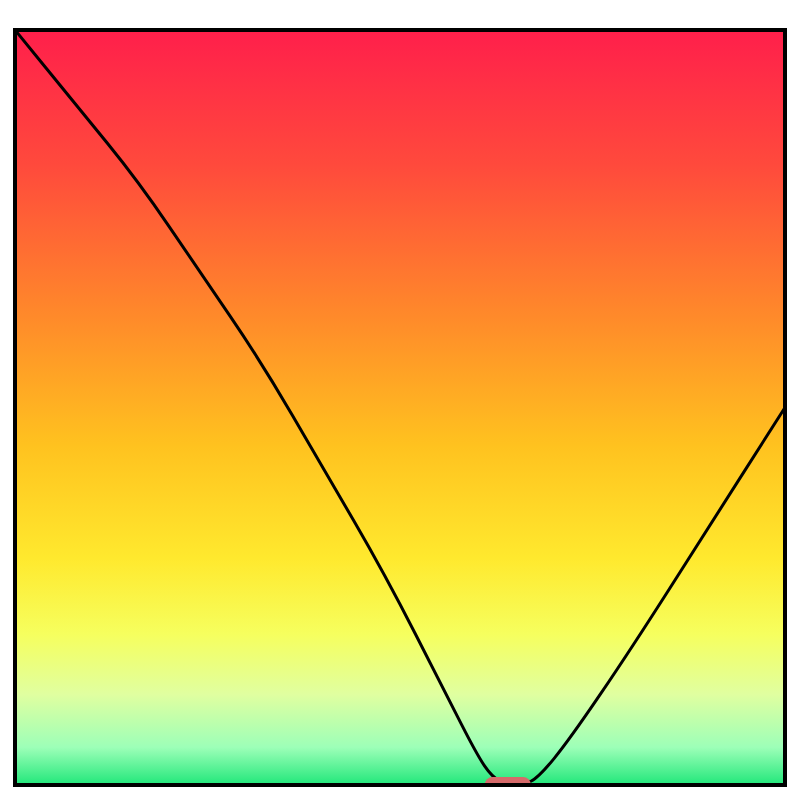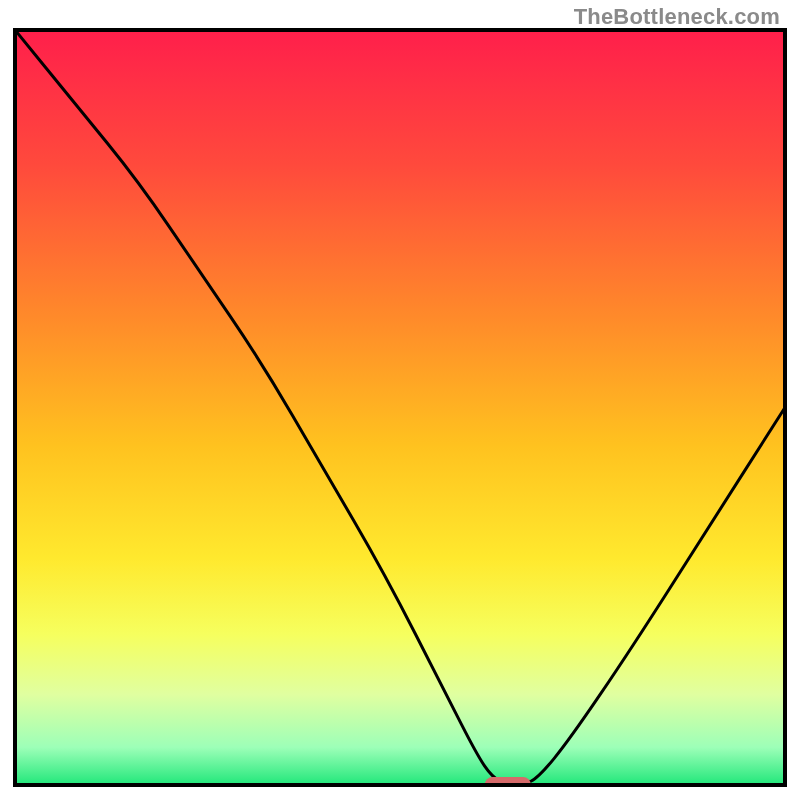--- a/index.html
+++ b/index.html
@@ -4,21 +4,20 @@
 <style>
   html, body { margin:0; padding:0; width:800px; height:800px; background:#fff; }
   .stage { position:relative; width:800px; height:800px; }
   svg.plot { position:absolute; left:0; top:0; }
   .watermark { position:absolute; top:4px; right:20px; font:700 22px Arial, Helvetica, sans-serif; color:#8a8a8a; letter-spacing:0.2px; }
 </style>
 </head>
 <body>
 
 <div class="stage">
-  <div class="watermark">TheBottleneck.com</div>
   <svg class="plot" width="800" height="800" viewBox="0 0 800 800">
     <defs>
       <linearGradient id="bg-grad" x1="0" y1="0" x2="0" y2="1">
           <stop offset="0%" stop-color="#ff1f4b"></stop>
           <stop offset="18%" stop-color="#ff4a3c"></stop>
           <stop offset="38%" stop-color="#ff8a2a"></stop>
           <stop offset="55.00000000000001%" stop-color="#ffc21f"></stop>
           <stop offset="70%" stop-color="#ffe92e"></stop>
           <stop offset="80%" stop-color="#f6ff5e"></stop>
           <stop offset="88%" stop-color="#e0ffa0"></stop>

